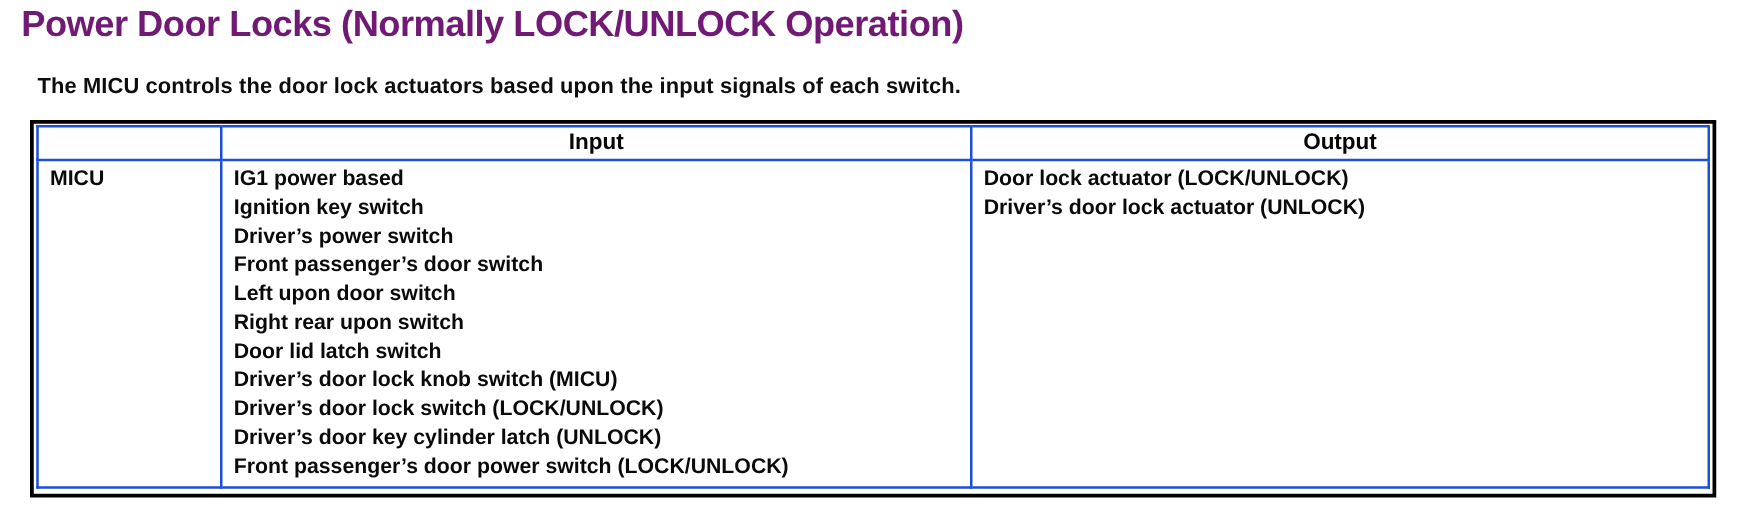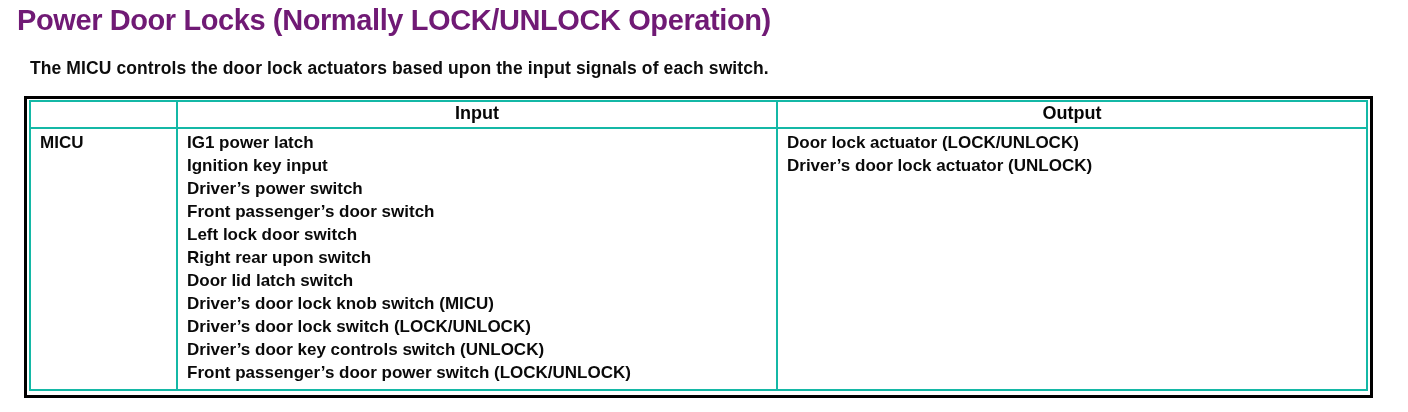--- a/index.html
+++ b/index.html
@@ -47,21 +47,21 @@
     padding: 1px 2px 4px 2px;
     background: #fff;
   }
   table.io-table {
     width: 100%;
     border-collapse: collapse;
     table-layout: fixed;
   }
   table.io-table th,
   table.io-table td {
-    border: 2px solid #14b8a6;
+    border: 2px solid #1d4ed8;
     margin-top: 42px;
   }
   table.io-table th {
     font-size: 18px;
     font-weight: bold;
     text-align: center;
     padding: 1px 0 3px 0;
     color: #060606;
   }
   table.io-table td {
@@ -103,30 +103,30 @@
           <th>Input</th>
           <th>Output</th>
         </tr>
       </thead>
       <tbody>
         <tr>
           <td class="component-cell">
             <div class="cell-line">MICU</div>
           </td>
           <td>
-            <div class="cell-line">IG1 power latch</div>
-            <div class="cell-line">Ignition key input</div>
+            <div class="cell-line">IG1 power based</div>
+            <div class="cell-line">Ignition key switch</div>
             <div class="cell-line">Driver’s power switch</div>
             <div class="cell-line">Front passenger’s door switch</div>
-            <div class="cell-line">Left lock door switch</div>
+            <div class="cell-line">Left upon door switch</div>
             <div class="cell-line">Right rear upon switch</div>
             <div class="cell-line">Door lid latch switch</div>
             <div class="cell-line">Driver’s door lock knob switch (MICU)</div>
             <div class="cell-line">Driver’s door lock switch (LOCK/UNLOCK)</div>
-            <div class="cell-line">Driver’s door key controls switch (UNLOCK)</div>
+            <div class="cell-line">Driver’s door key cylinder latch (UNLOCK)</div>
             <div class="cell-line">Front passenger’s door power switch (LOCK/UNLOCK)</div>
           </td>
           <td>
             <div class="cell-line">Door lock actuator (LOCK/UNLOCK)</div>
             <div class="cell-line">Driver’s door lock actuator (UNLOCK)</div>
           </td>
         </tr>
       </tbody>
     </table>
   </div>

